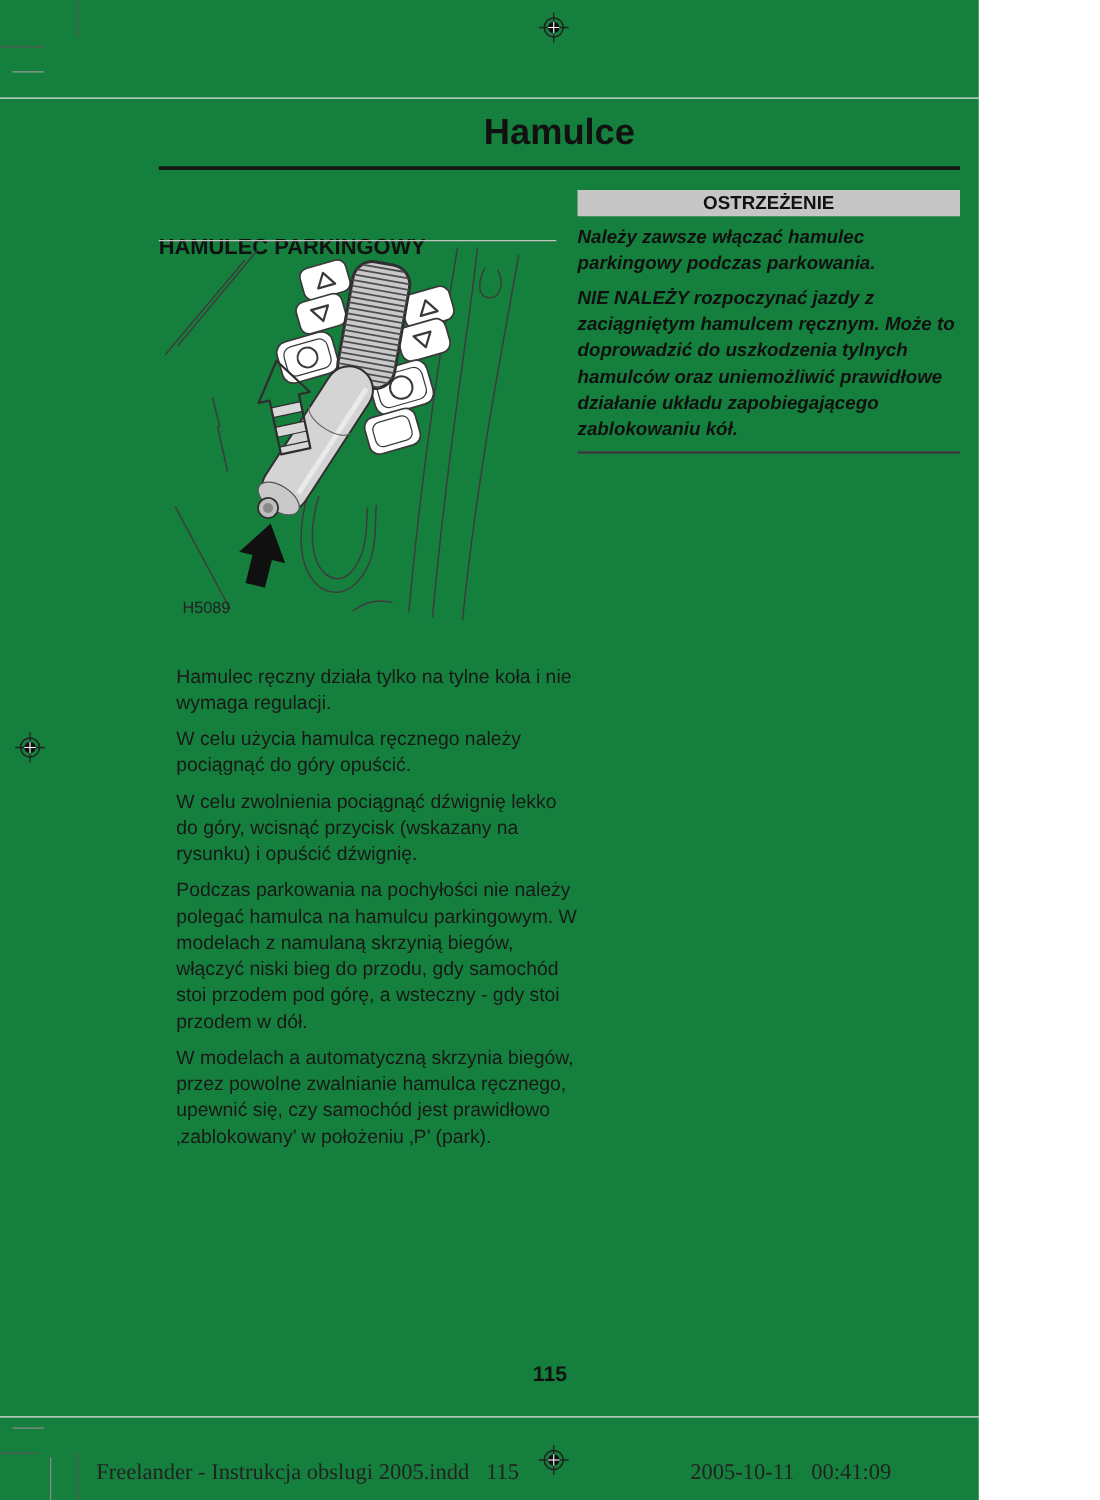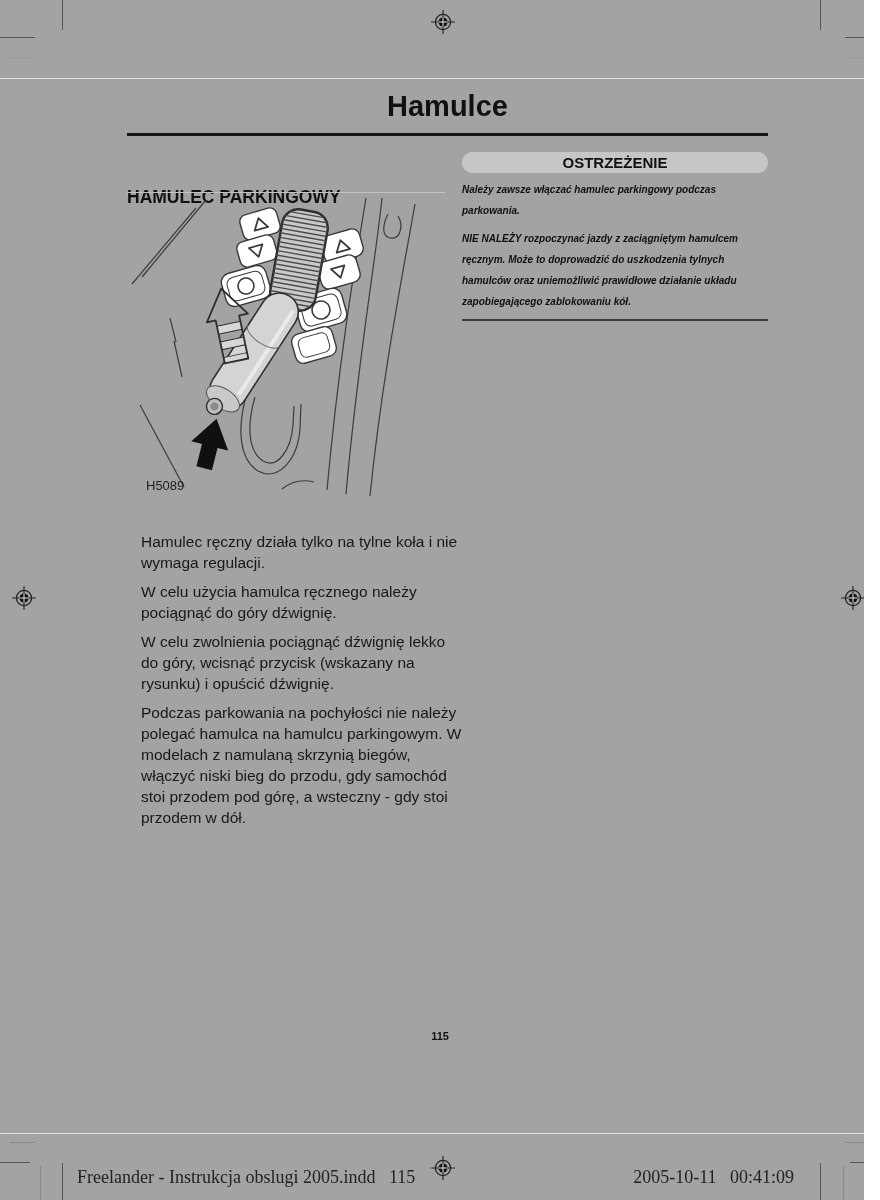--- a/index.html
+++ b/index.html
@@ -1,17 +1,17 @@
 <!DOCTYPE html>
 <html><head>
 <meta charset="utf-8">
 <style>
   * { margin:0; padding:0; box-sizing:border-box; }
   html,body { background:#ffffff; }
-  .page { position:relative; width:864px; height:1200px; background:#a3a3a3;
+  .page { position:relative; width:783px; height:1200px; background:#15803d;
           font-family:"Liberation Sans", sans-serif; color:#1a1a1a; overflow:hidden; }
 
   
   .hmark, .vmark { position:absolute; background:#555; }
   .hmark { height:1px; } .vmark { width:1px; }
   .faintline { position:absolute; height:1px; background:#e4e4e4; left:0; width:880px; }
   .regmark { position:absolute; width:26px; height:26px; }
 
   
   .title { position:absolute; top:90px; left:127px; width:641px; text-align:center;
@@ -23,28 +23,28 @@
   .h2-rule { position:absolute; top:192px; left:127px; width:318px; height:1px; background:#c3c3c3; }
   .figure { position:absolute; left:130px; top:198px; width:300px; height:300px; }
   .body-text { position:absolute; left:141px; top:531px; width:322px;
                font-size:15.5px; line-height:21px; color:#181818; }
   .body-text p { margin-bottom:8px; }
 
   
   .warning { position:absolute; left:462px; top:152px; width:306px; }
   .warning-bar { height:21px; text-align:center; font-weight:bold; font-size:15px;
                  line-height:21px; color:#111; }
-  .warning-body { margin-top:6px; font-size:10px; line-height:21px;
+  .warning-body { margin-top:6px; font-size:15px; line-height:21px;
                   font-weight:bold; font-style:italic; color:#101010; }
   .warning-body p { margin-bottom:7px; }
   .warning-rule { height:2px; background:#3a3a3a; margin-top:3px; }
 
   
-  .page-num { position:absolute; top:1030px; left:0; width:880px; text-align:center;
-              font-weight:bold; font-size:11px; color:#111; }
+  .page-num { position:absolute; top:1090px; left:0; width:880px; text-align:center;
+              font-weight:bold; font-size:17px; color:#111; }
   .footer-left, .footer-right { position:absolute; top:1167px;
               font-family:"Liberation Serif", serif; font-size:18px; color:#222; white-space:pre; }
   .footer-left { left:77px; }
   .footer-right { right:70px;text-align:center; }
 </style>
 </head>
 <body>
 
 <div class="page">
 
@@ -184,27 +184,28 @@
 
     <g transform="translate(80 247) rotate(14)">
       <path d="M0,-27 L19,1 L8,1 L8,24 L-8,24 L-8,1 L-19,1 Z" fill="#101010"></path>
     </g>
 
     <text x="16" y="292" font-size="13" fill="#222" font-family="Liberation Sans, sans-serif">H5089</text>
   </svg>
 
   <div class="body-text">
     <p>Hamulec ręczny działa tylko na tylne koła i nie wymaga regulacji.</p>
-    <p>W celu użycia hamulca ręcznego należy pociągnąć do góry dźwignię.</p>
+    <p>W celu użycia hamulca ręcznego należy pociągnąć do góry opuścić.</p>
     <p>W celu zwolnienia pociągnąć dźwignię lekko do góry, wcisnąć przycisk (wskazany na rysunku) i opuścić dźwignię.</p>
     <p>Podczas parkowania na pochyłości nie należy polegać hamulca na hamulcu parkingowym. W modelach z namulaną skrzynią biegów, włączyć niski bieg do przodu, gdy samochód stoi przodem pod górę, a wsteczny - gdy stoi przodem w dół.</p>
+    <p>W modelach a automatyczną skrzynia biegów, przez powolne zwalnianie hamulca ręcznego, upewnić się, czy samochód jest prawidłowo ‚zablokowany’ w położeniu ‚P’ (park).</p>
   </div>
 
   <div class="warning">
-    <div class="warning-bar" style="background:#c6c6c6;border-radius:10px;">OSTRZEŻENIE</div>
+    <div class="warning-bar" style="background:#c6c6c6;">OSTRZEŻENIE</div>
     <div class="warning-body">
       <p>Należy zawsze włączać hamulec parkingowy podczas parkowania.</p>
       <p>NIE NALEŻY rozpoczynać jazdy z zaciągniętym hamulcem ręcznym. Może to doprowadzić do uszkodzenia tylnych hamulców oraz uniemożliwić prawidłowe działanie układu zapobiegającego zablokowaniu kół.</p>
     </div>
     <div class="warning-rule"></div>
   </div>
 
   <div class="page-num">115</div>
   <div class="footer-left">Freelander - Instrukcja obslugi 2005.indd   115</div>
   <div class="footer-right">2005-10-11   00:41:09</div>

